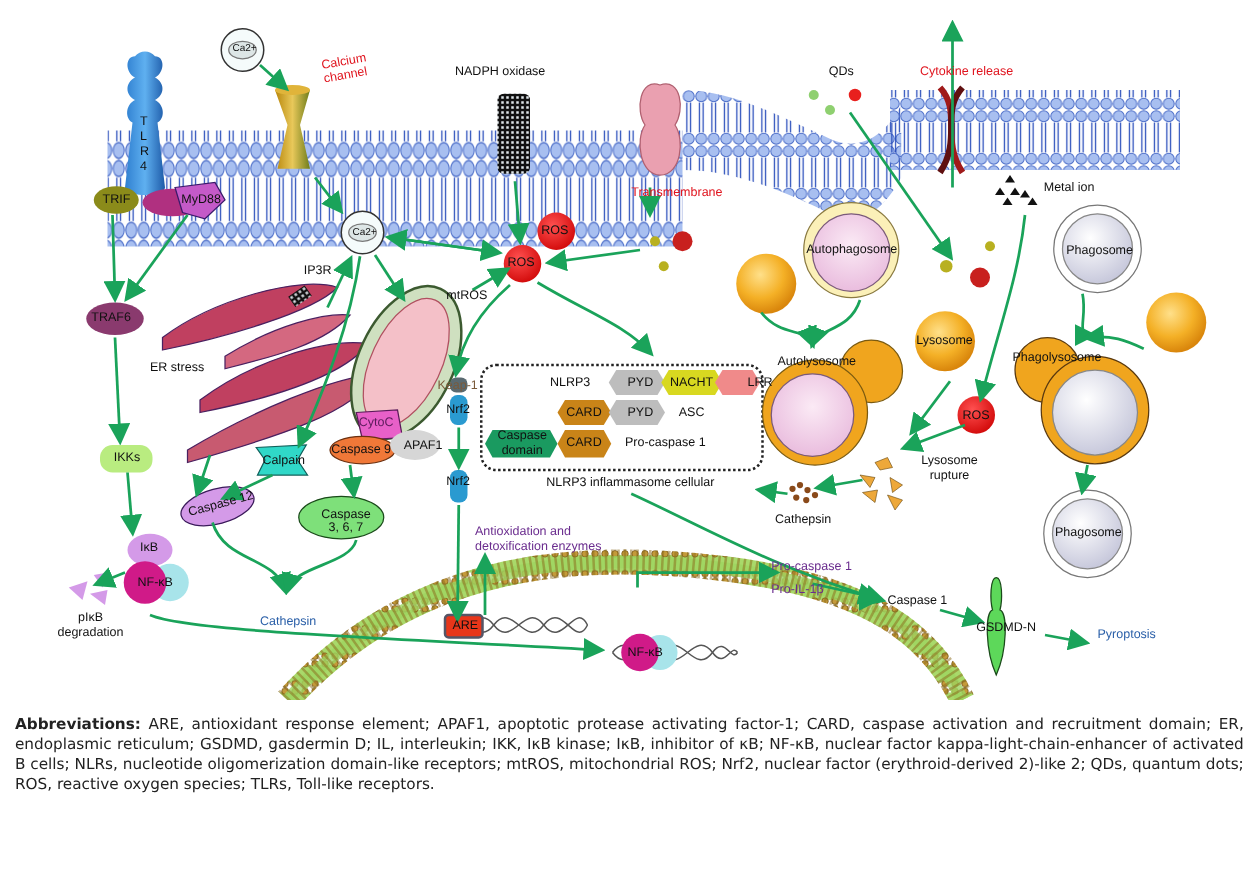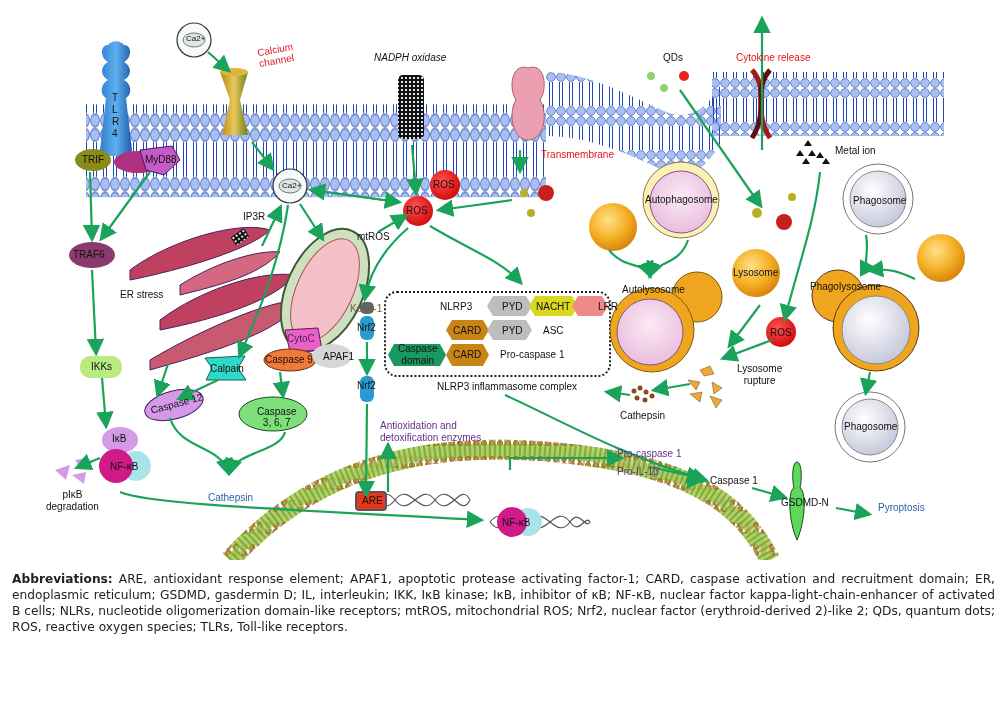--- a/index.html
+++ b/index.html
@@ -278,24 +278,24 @@
     <path d="M866,235 C870,255 860,268 873,268"></path>
     <path d="M915,279 C900,272 890,268 870,270"></path>
     <path d="M870,372 L866,392"></path>
   </g>
 </svg>
 
   
   <div class="lbl" style="left:186px;top:34px;font-size:8px;">Ca2+</div>
   <div class="lbl red" style="left:258px;top:44px;transform:rotate(-10deg);white-space:pre;line-height:11px;">Calcium
 channel</div>
-  <div class="lbl" style="left:374px;top:52px;font-style:italic;">NADPH oxidase</div>
+  <div class="lbl" style="left:364px;top:52px;">NADPH oxidase</div>
   <div class="lbl" style="left:663px;top:52px;">QDs</div>
   <div class="lbl red" style="left:736px;top:52px;">Cytokine release</div>
-  <div class="lbl red" style="left:505px;top:149px;padding-left:36px;">Transmembrane</div>
+  <div class="lbl red" style="left:505px;top:149px;">Transmembrane</div>
   <div class="lbl" style="left:835px;top:145px;">Metal ion</div>
 
   <div class="lbl" style="left:112px;top:92px;">T</div>
   <div class="lbl" style="left:112px;top:104px;">L</div>
   <div class="lbl" style="left:112px;top:116px;">R</div>
   <div class="lbl" style="left:112px;top:128px;">4</div>
 
   <div class="lbl" style="left:82px;top:154px;">TRIF</div>
   <div class="lbl" style="left:145px;top:154px;">MyD88</div>
   <div class="lbl" style="left:282px;top:181px;font-size:8px;">Ca2+</div>
@@ -334,21 +334,21 @@
   <div class="lbl" style="left:502px;top:301px;">PYD</div>
   <div class="lbl" style="left:536px;top:301px;">NACHT</div>
   <div class="lbl" style="left:582px;top:301px;padding-left:16px;">LRR</div>
   <div class="lbl" style="left:453px;top:325px;">CARD</div>
   <div class="lbl" style="left:502px;top:325px;">PYD</div>
   <div class="lbl" style="left:543px;top:325px;">ASC</div>
   <div class="lbl" style="left:398px;top:343px;white-space:pre;text-align:center;line-height:12px;">Caspase
 domain</div>
   <div class="lbl" style="left:453px;top:349px;">CARD</div>
   <div class="lbl" style="left:500px;top:349px;">Pro-caspase 1</div>
-  <div class="lbl" style="left:437px;top:381px;">NLRP3 inflammasome complex</div>
+  <div class="lbl" style="left:437px;top:381px;">NLRP3 inflammasome cellular</div>
 
   <div class="lbl" style="left:645px;top:194px;">Autophagosome</div>
   <div class="lbl" style="left:622px;top:284px;">Autolysosome</div>
   <div class="lbl" style="left:733px;top:267px;">Lysosome</div>
   <div class="lbl" style="left:737px;top:363px;white-space:pre;text-align:center;line-height:12px;">Lysosome
 rupture</div>
   <div class="lbl" style="left:620px;top:410px;">Cathepsin</div>
   <div class="lbl" style="left:853px;top:195px;">Phagosome</div>
   <div class="lbl" style="left:810px;top:281px;">Phagolysosome</div>
   <div class="lbl" style="left:844px;top:421px;">Phagosome</div>

